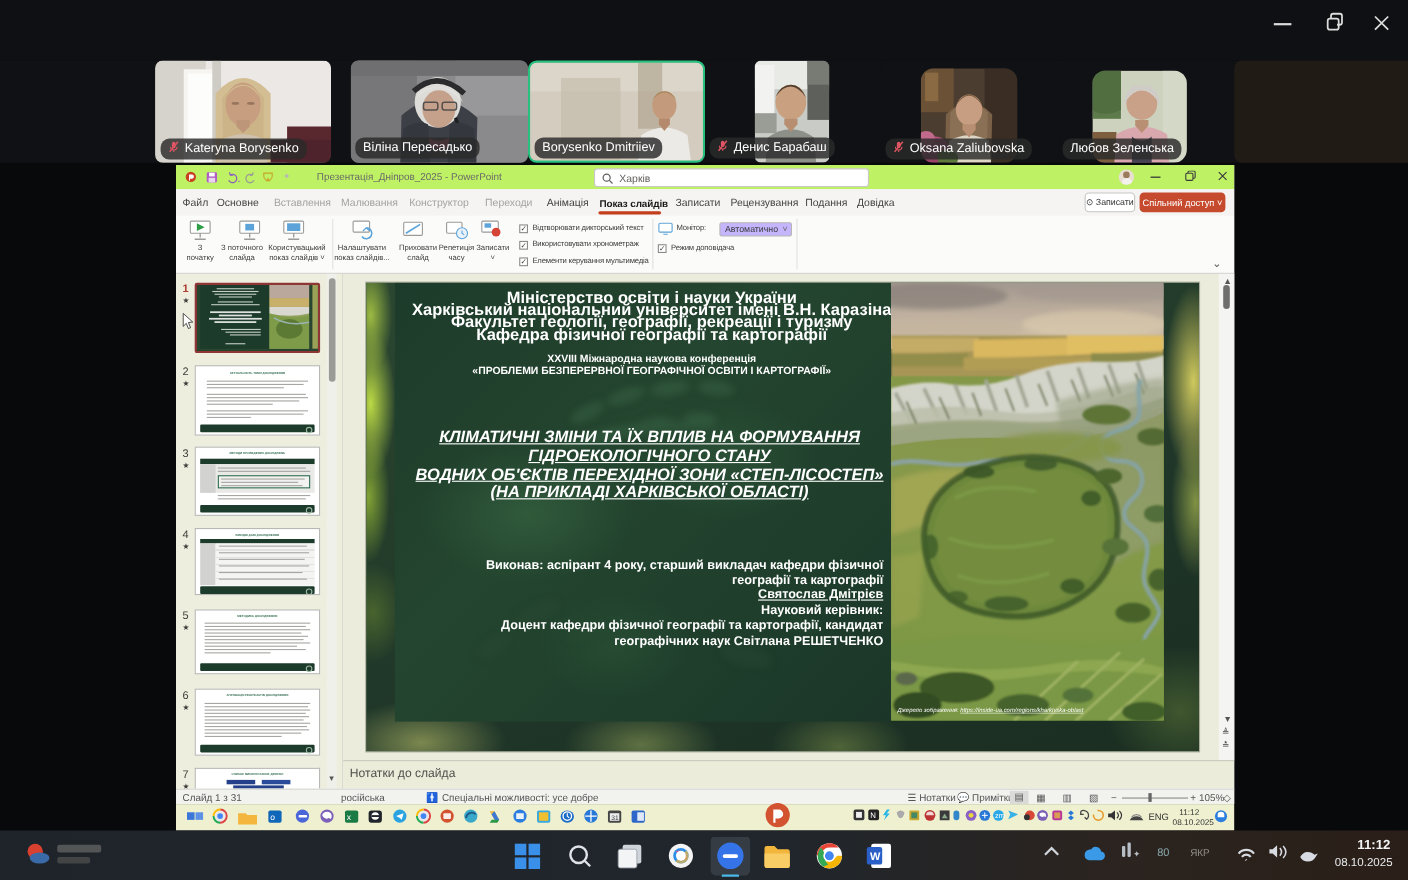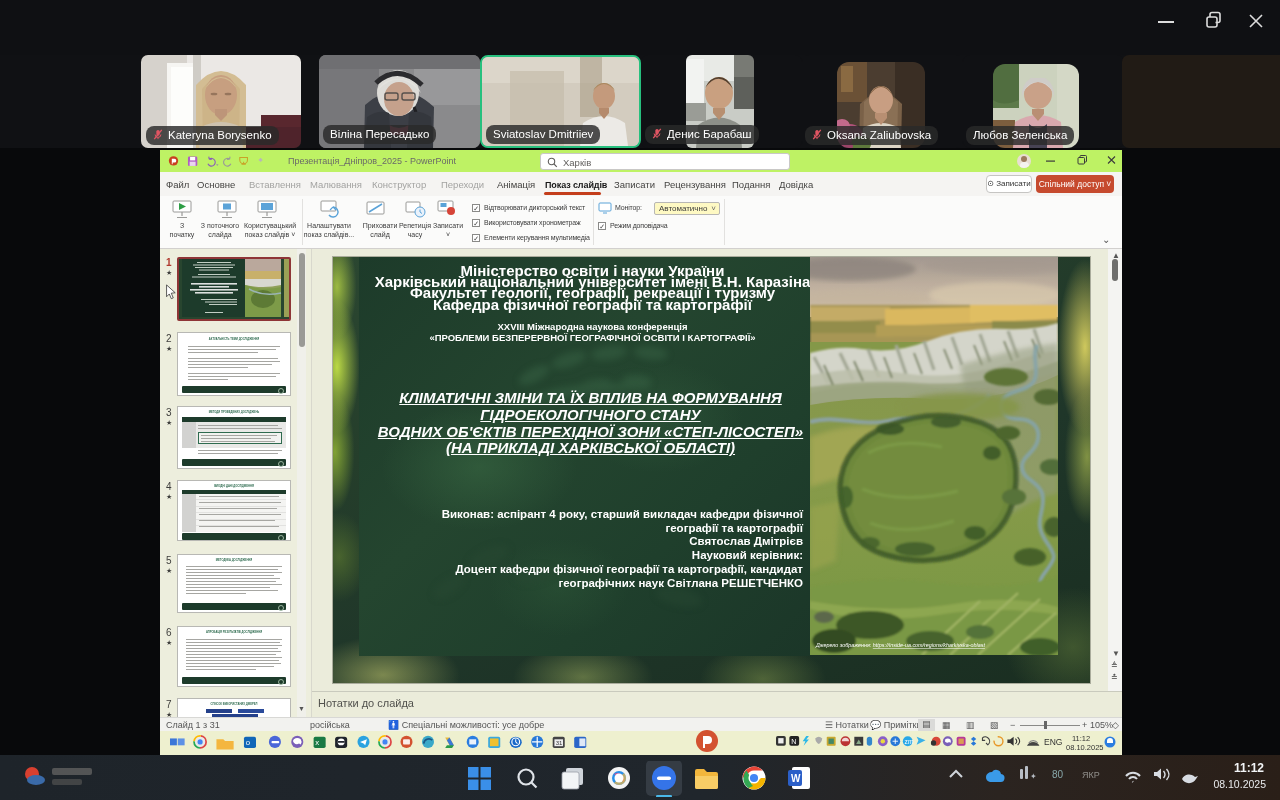--- a/index.html
+++ b/index.html
@@ -115,21 +115,21 @@
         <rect x="0" y="0" width="157" height="26" fill="#dcd6ca"></rect>
         <rect x="28" y="14" width="54" height="75" fill="#c4bcab" opacity=".7"></rect>
         <rect x="98" y="0" width="22" height="60" fill="#a79a84" opacity=".55"></rect>
         <g>
           <ellipse cx="122" cy="39" rx="11" ry="13" fill="#c49a7c"></ellipse>
           <path d="M111 34 Q122 20 133 34 Q129 26 122 26 Q115 26 111 34Z" fill="#a9885e"></path>
           <path d="M98 89 L101 66 Q122 52 143 66 L146 89 Z" fill="#eceae6"></path>
           <path d="M117 56 l5 6 5-6 v-5 h-10Z" fill="#b58a6c"></path>
         </g>
       </svg>
-      <div class="pill" style="left:4px;top:68px">Sviatoslav Dmitriiev</div>
+      <div class="pill" style="left:4px;top:68px">Borysenko Dmitriiev</div>
     </div>
 
     <div class="tile" style="left:641px;width:161px;background:#101114">
       <div class="abs" style="left:45px;top:0;width:68px;height:93px;border-radius:6px;overflow:hidden">
         <svg width="68" height="93" viewBox="0 0 68 93">
           <rect width="68" height="93" fill="#c9ccc6"></rect>
           <rect x="0" y="0" width="68" height="26" fill="#e8eae6"></rect>
           <rect x="0" y="4" width="18" height="44" fill="#f2f3f1"></rect>
           <rect x="48" y="0" width="20" height="54" fill="#5e605b"></rect>
           <rect x="48" y="0" width="20" height="22" fill="#787a74"></rect>
@@ -305,21 +305,21 @@
       <div class="chk" style="left:312px;top:7px"><span class="chkbox">✓</span>Відтворювати дикторський текст</div>
       <div class="chk" style="left:312px;top:22px"><span class="chkbox">✓</span>Використовувати хронометраж</div>
       <div class="chk" style="left:312px;top:37px"><span class="chkbox">✓</span>Елементи керування мультимедіа</div>
       <div class="rsep" style="left:433px"></div>
 
       <svg class="abs" style="left:438px;top:6px" width="14" height="12" viewBox="0 0 14 12">
           <rect x="1" y="1" width="12" height="8" rx="1" fill="#fff" stroke="#5ba3d8"></rect>
           <path d="M5 11 h4" stroke="#5ba3d8"></path>
         </svg>
       <div class="chk" style="left:455px;top:8px">Монітор:</div>
-      <div class="abs" style="left:494px;top:6px;width:66px;height:13px;background:#fef9c3;border:1px solid #b8b7b5;border-radius:2px;font-size:8px;color:#3b3b3b;line-height:12px;padding-left:4px">Автоматично<span style="float:right;margin-right:3px;color:#666">˅</span></div>
+      <div class="abs" style="left:494px;top:6px;width:66px;height:13px;background:#c4b5fd;border:1px solid #b8b7b5;border-radius:2px;font-size:8px;color:#3b3b3b;line-height:12px;padding-left:4px">Автоматично<span style="float:right;margin-right:3px;color:#666">˅</span></div>
       <div class="chk" style="left:438px;top:25px"><span class="chkbox">✓</span>Режим доповідача</div>
       <div class="rsep" style="left:564px"></div>
       <div class="rgl" style="left:46px">Початок показу слайдів</div>
       <div class="rgl" style="left:312px">Налаштування</div>
       <div class="rgl" style="left:484px">Монітори</div>
       <div class="abs" style="left:942px;top:38px;font-size:10px;color:#555">⌄</div>
     </div>
   </div>
 
   <div class="abs" id="lpanel">
@@ -500,21 +500,21 @@
             <ellipse cx="175" cy="318" rx="20" ry="8" transform="rotate(-10 175 318)"></ellipse>
             <ellipse cx="90" cy="330" rx="18" ry="8" transform="rotate(-34 90 330)"></ellipse>
             <ellipse cx="320" cy="340" rx="24" ry="9" transform="rotate(12 320 340)"></ellipse>
             <ellipse cx="370" cy="310" rx="18" ry="8" transform="rotate(22 370 310)"></ellipse>
           </g>
         </g>
       </svg>
       <div class="sltxt" style="left:8px;top:8px;font-size:15px;line-height:11.2px">Міністерство освіти і науки України<br>Харківський національний університет імені В.Н. Каразіна<br>Факультет геології, географії, рекреації і туризму<br>Кафедра фізичної географії та картографії</div>
       <div class="sltxt" style="left:8px;top:63.5px;font-size:9.5px;line-height:11.2px">XXVIII Міжнародна наукова конференція<br>«ПРОБЛЕМИ БЕЗПЕРЕРВНОЇ ГЕОГРАФІЧНОЇ ОСВІТИ І КАРТОГРАФІЇ»</div>
       <div class="sltxt" style="left:6px;top:133px;font-size:15px;line-height:16.8px;font-style:italic;text-decoration:underline">КЛІМАТИЧНІ ЗМІНИ ТА ЇХ ВПЛИВ НА ФОРМУВАННЯ<br>ГІДРОЕКОЛОГІЧНОГО СТАНУ<br>ВОДНИХ ОБ'ЄКТІВ ПЕРЕХІДНОЇ ЗОНИ «СТЕП-ЛІСОСТЕП»<br>(НА ПРИКЛАДІ ХАРКІВСЬКОЇ ОБЛАСТІ)</div>
-      <div class="sltxt" style="top:251px;font-size:11.5px;line-height:13.7px;text-align:right;width:444px">Виконав: аспірант 4 року, старший викладач кафедри фізичної<br>географії та картографії<br><span style="">Святослав Дмітрієв</span><br>Науковий керівник:<br>Доцент кафедри фізичної географії та картографії, кандидат<br>географічних наук Світлана РЕШЕТЧЕНКО</div>
+      <div class="sltxt" style="top:251px;font-size:11.5px;line-height:13.7px;text-align:right;width:444px">Виконав: аспірант 4 року, старший викладач кафедри фізичної<br>географії та картографії<br><span style="text-decoration:underline">Святослав Дмітрієв</span><br>Науковий керівник:<br>Доцент кафедри фізичної географії та картографії, кандидат<br>географічних наук Світлана РЕШЕТЧЕНКО</div>
     </div>
 
     <svg class="abs" style="left:477px;top:0" width="248" height="398" viewBox="0 0 248 398">
       <defs>
         <linearGradient id="sky" x1="0" y1="0" x2="0" y2="1">
           <stop offset="0" stop-color="#a89d96"></stop>
             <stop offset=".5" stop-color="#c6b6a6"></stop>
             <stop offset="1" stop-color="#dccbb4"></stop>
         </linearGradient>
         <filter id="bl">

